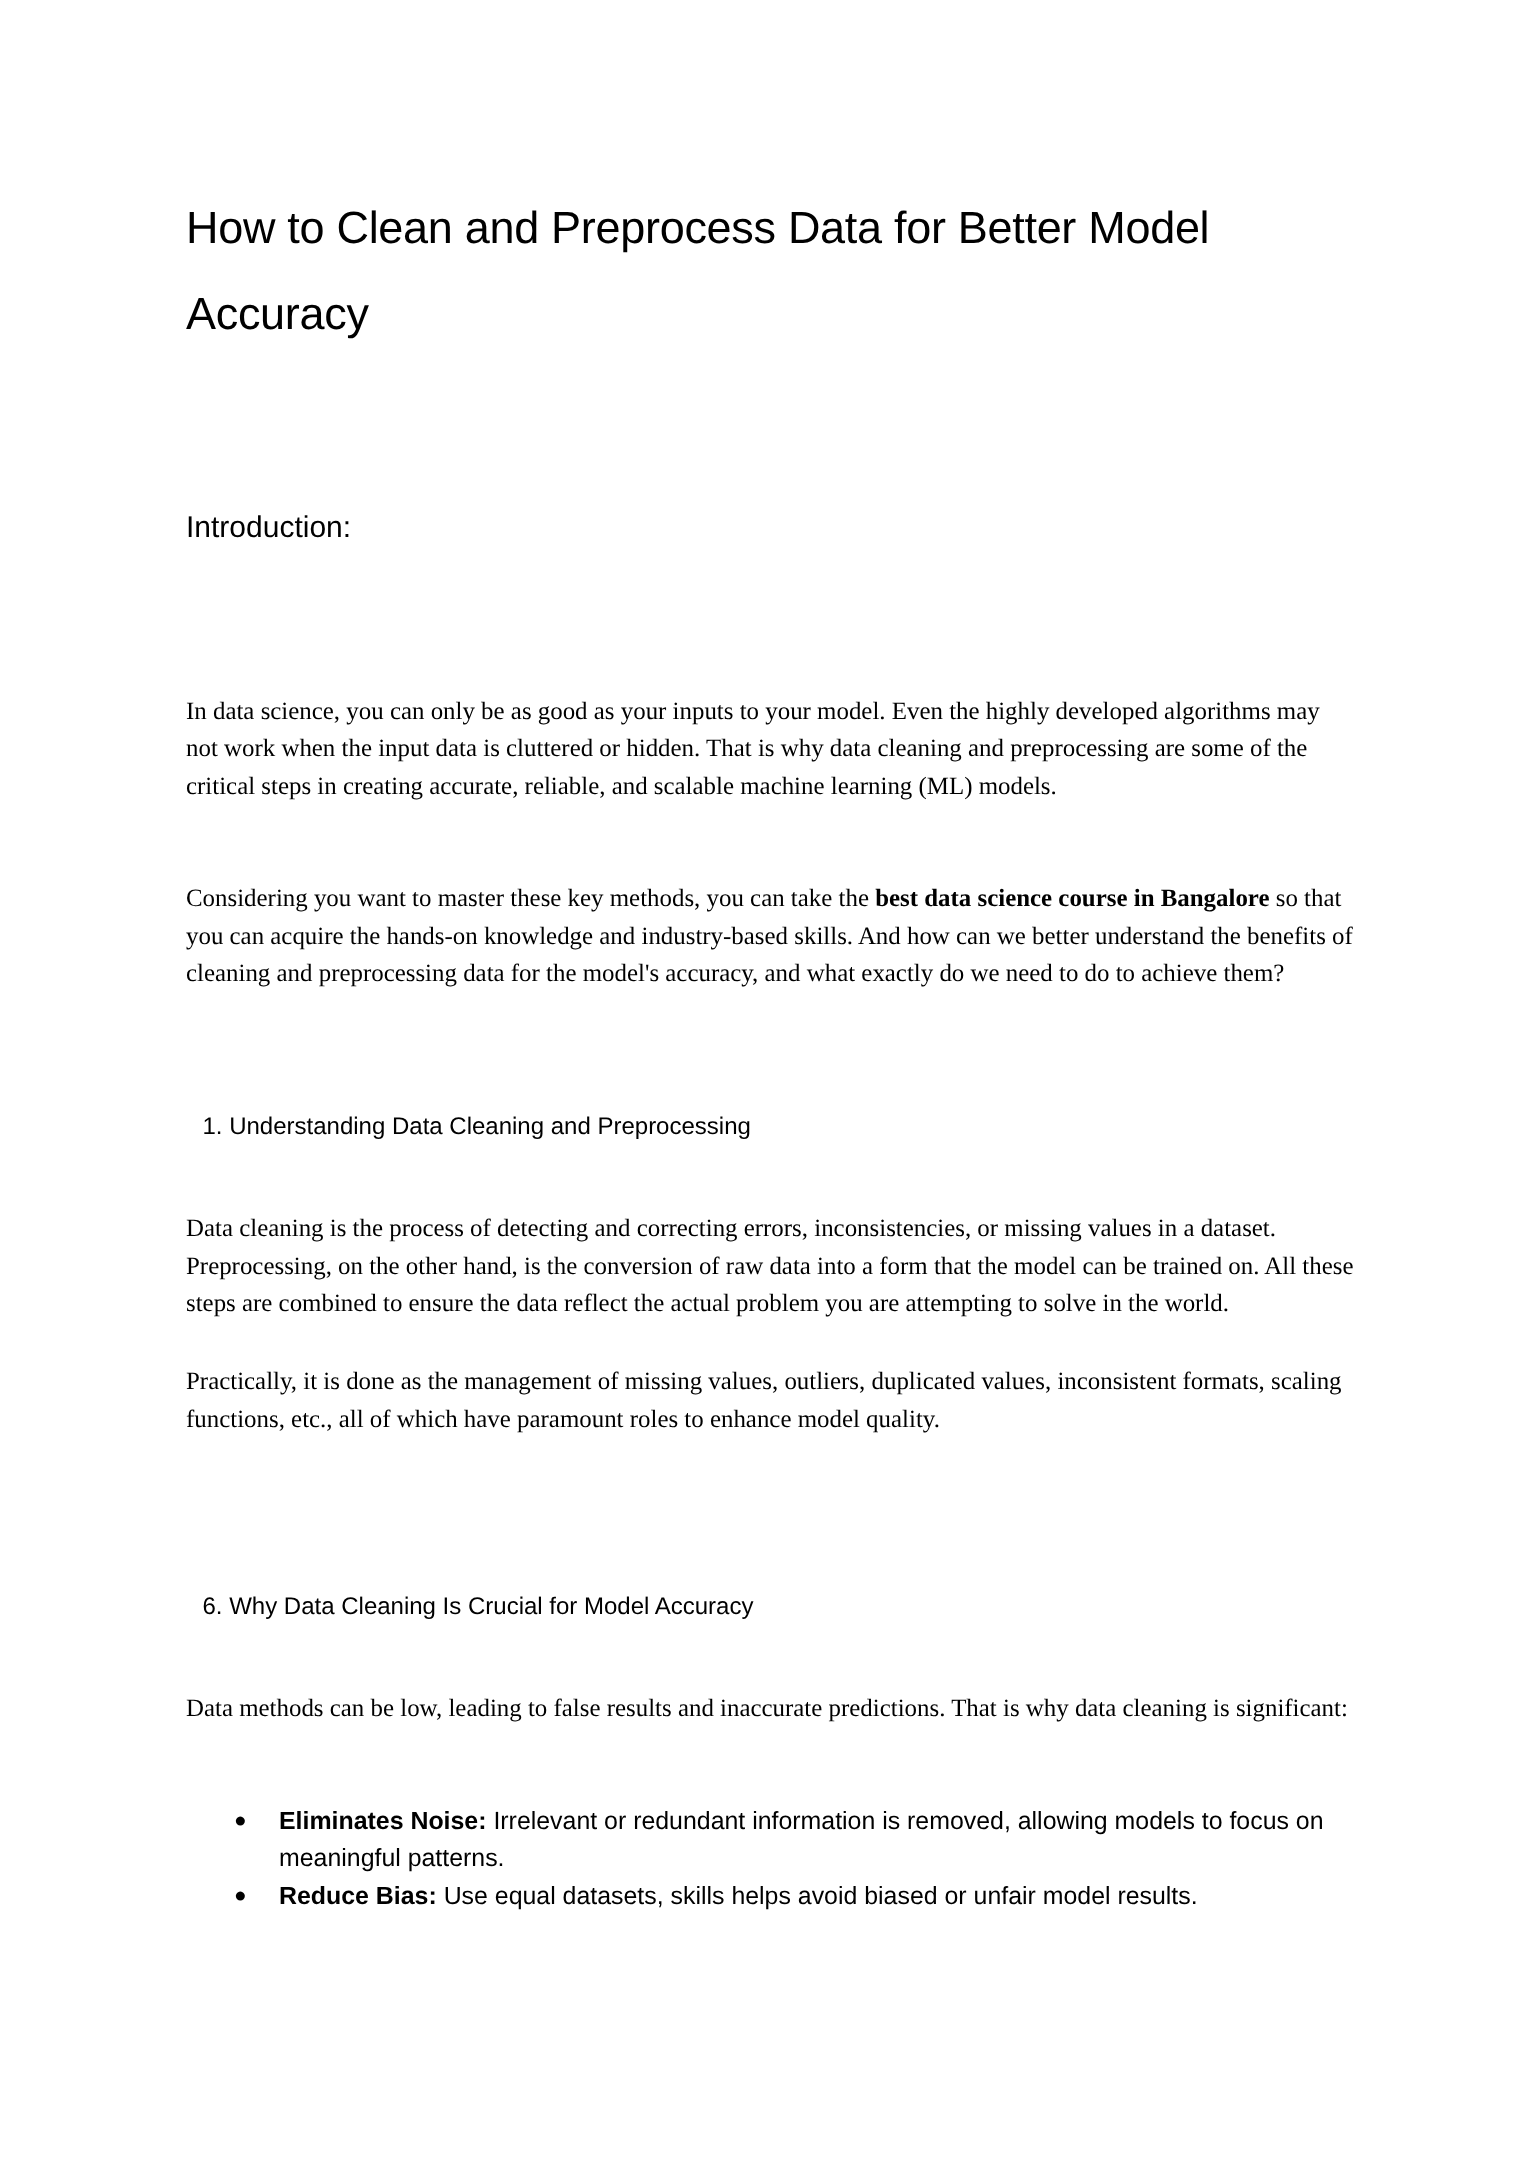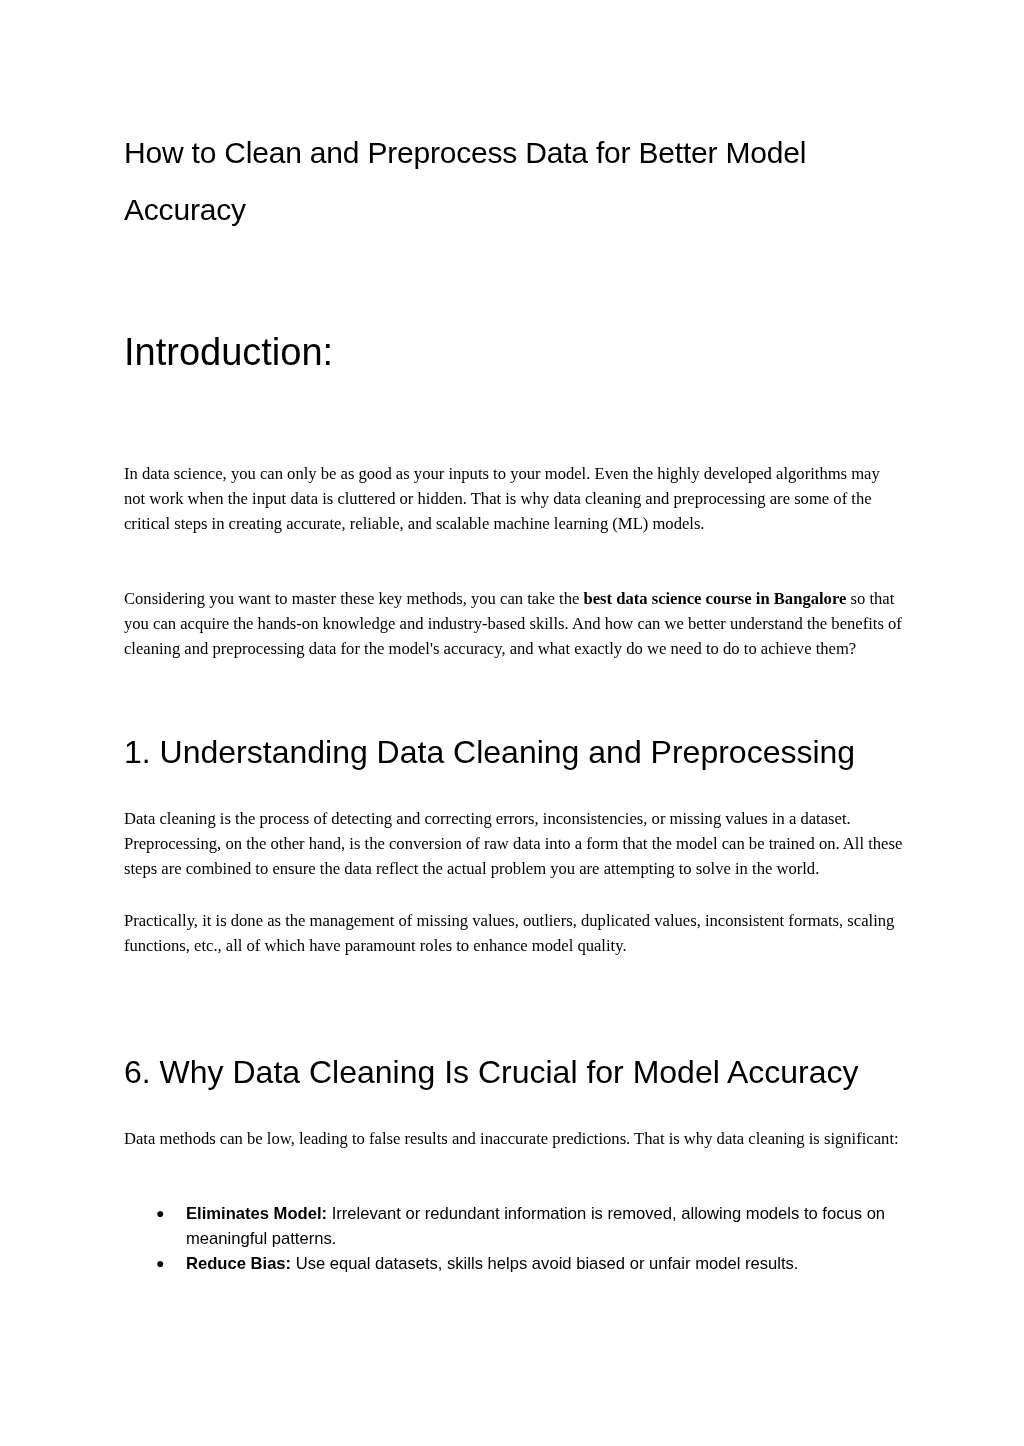--- a/index.html
+++ b/index.html
@@ -28,29 +28,29 @@
       width: 790px;
       font-size: 30px;
       line-height: 57px;
       font-weight: normal;
       margin: 0;
       letter-spacing: -0.2px;
     }
     .h1 {
       position: absolute;
       left: 0;
-      font-size: 38px;
+      font-size: 20px;
       line-height: 40px;
       font-weight: normal;
       margin: 0;
     }
     .h2 {
       position: absolute;
-      left: 0;
-      font-size: 32px;
+      left: 11px;
+      font-size: 16px;
       line-height: 32px;
       font-weight: normal;
       margin: 0;
     }
     .para {
       position: absolute;
       left: 0;
       width: 780px;
       font-size: 16.6px;
       line-height: 25px;
@@ -97,20 +97,20 @@
   <p class="para" style="top:806px;">Data cleaning is the process of detecting and correcting errors, inconsistencies, or missing values in a dataset. Preprocessing, on the other hand, is the conversion of raw data into a form that the model can be trained on. All these steps are combined to ensure the data reflect the actual problem you are attempting to solve in the world.</p>
 
   <p class="para" style="top:908px;">Practically, it is done as the management of missing values, outliers, duplicated values, inconsistent formats, scaling functions, etc., all of which have paramount roles to enhance model quality.</p>
 
   <h3 class="h2" style="top:1056px;">6. Why Data Cleaning Is Crucial for Model Accuracy</h3>
 
   <p class="para" style="top:1126px;">Data methods can be low, leading to false results and inaccurate predictions. That is why data cleaning is significant:</p>
 
   <ul class="bullets" style="top:1201px;">
     <li>
-      <span class="dot">●</span><b>Eliminates Model:</b><span> Irrelevant or redundant information is removed, allowing models to focus on meaningful patterns.</span>
+      <span class="dot">●</span><b>Eliminates Noise:</b><span> Irrelevant or redundant information is removed, allowing models to focus on meaningful patterns.</span>
     </li>
     <li>
       <span class="dot">●</span><b>Reduce Bias:</b><span> Use equal datasets, skills helps avoid biased or unfair model results.</span>
     </li>
   </ul>
 
 </div>
 
 </body></html>

